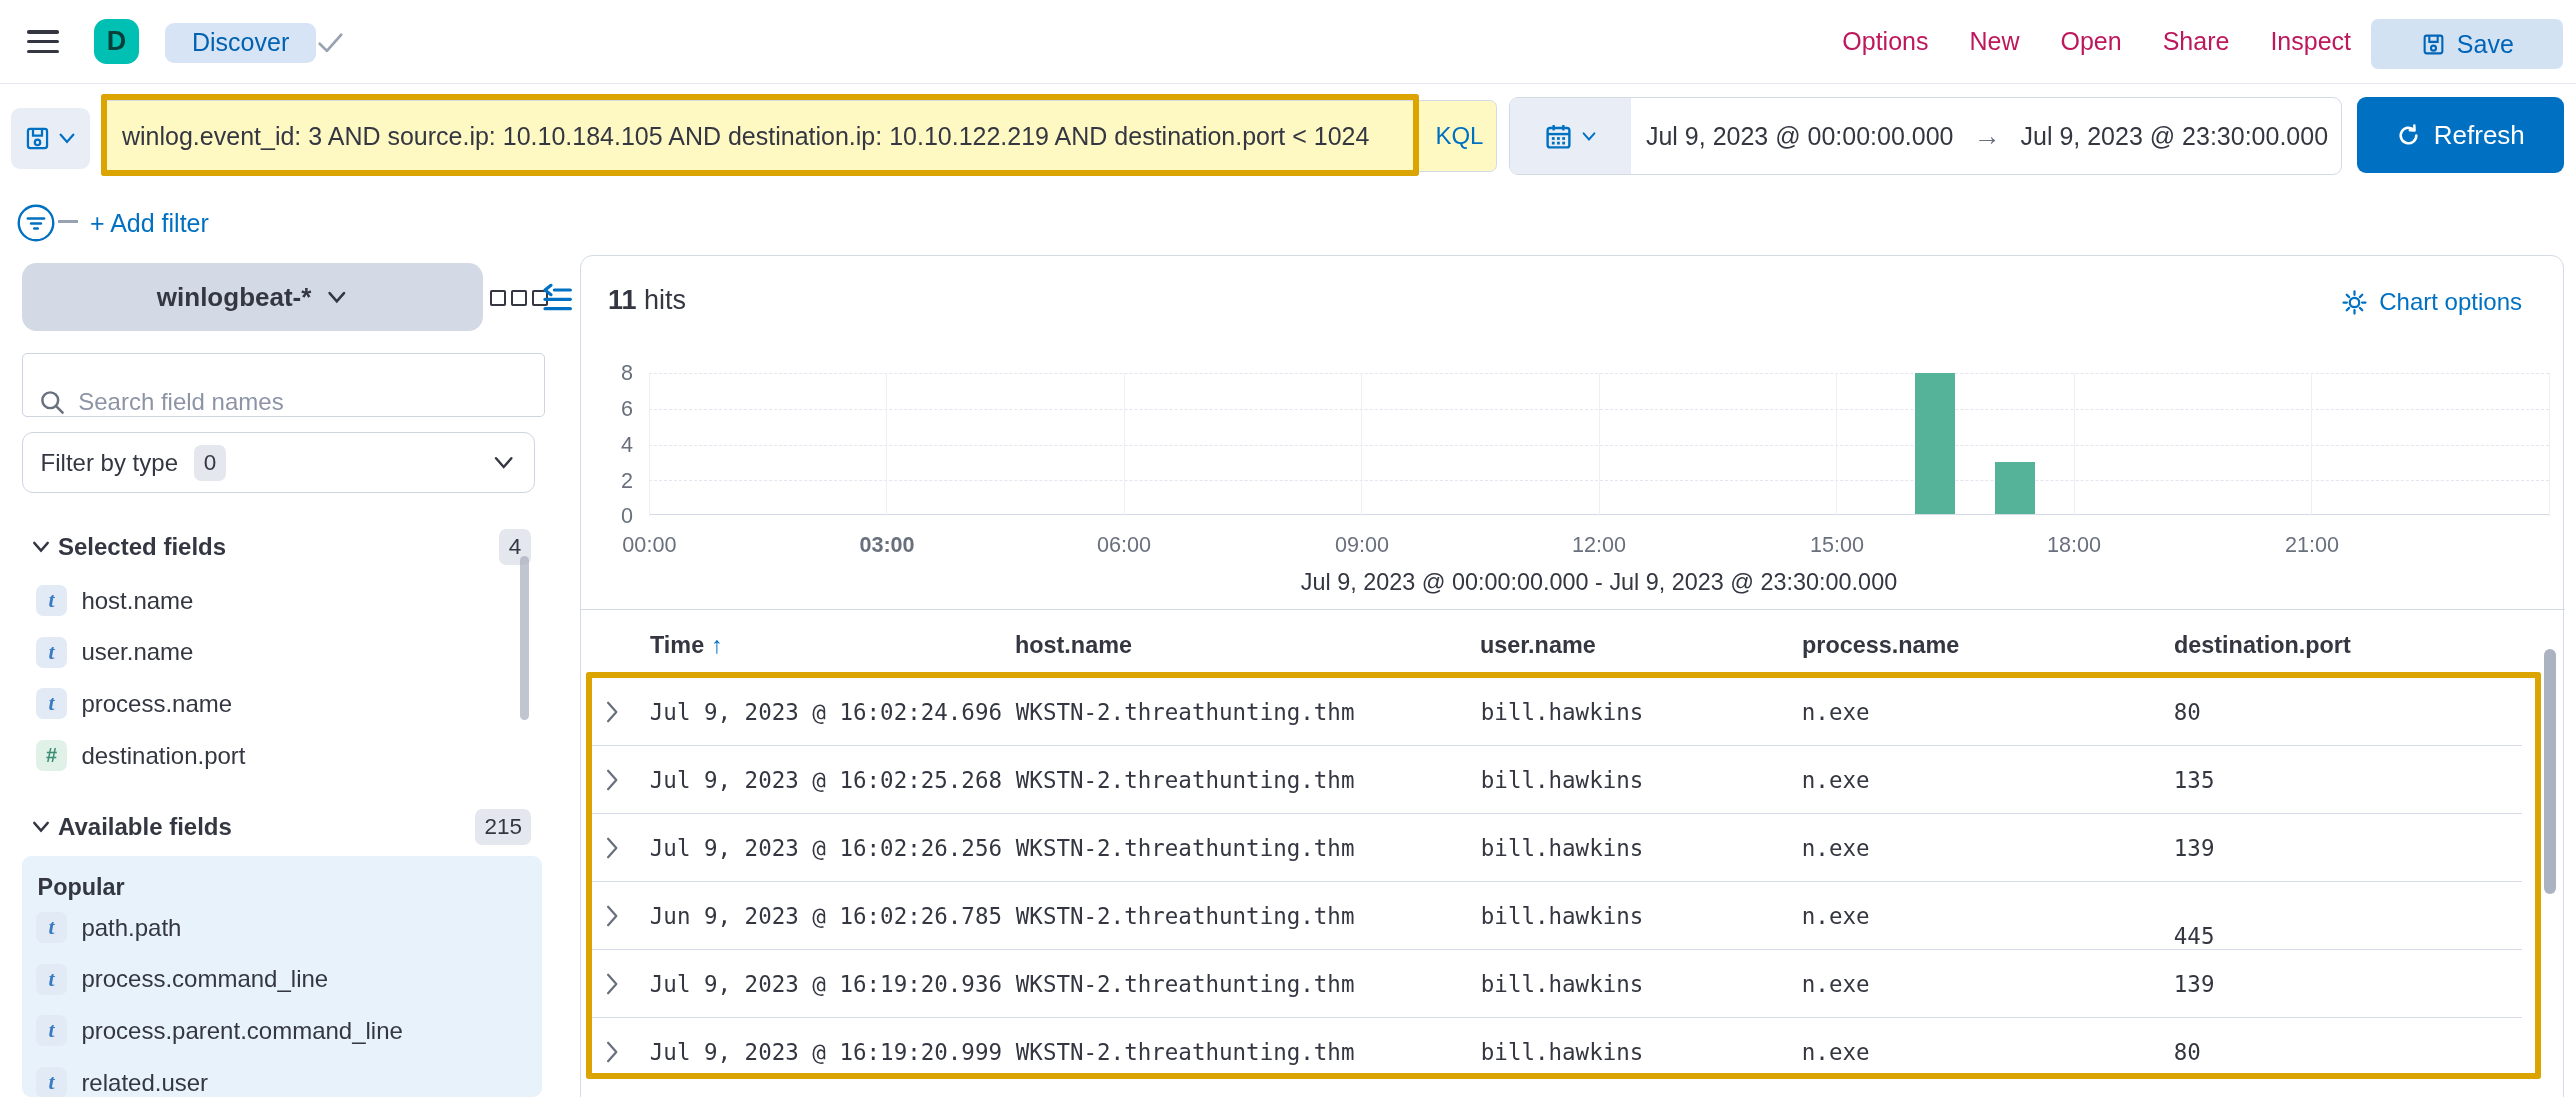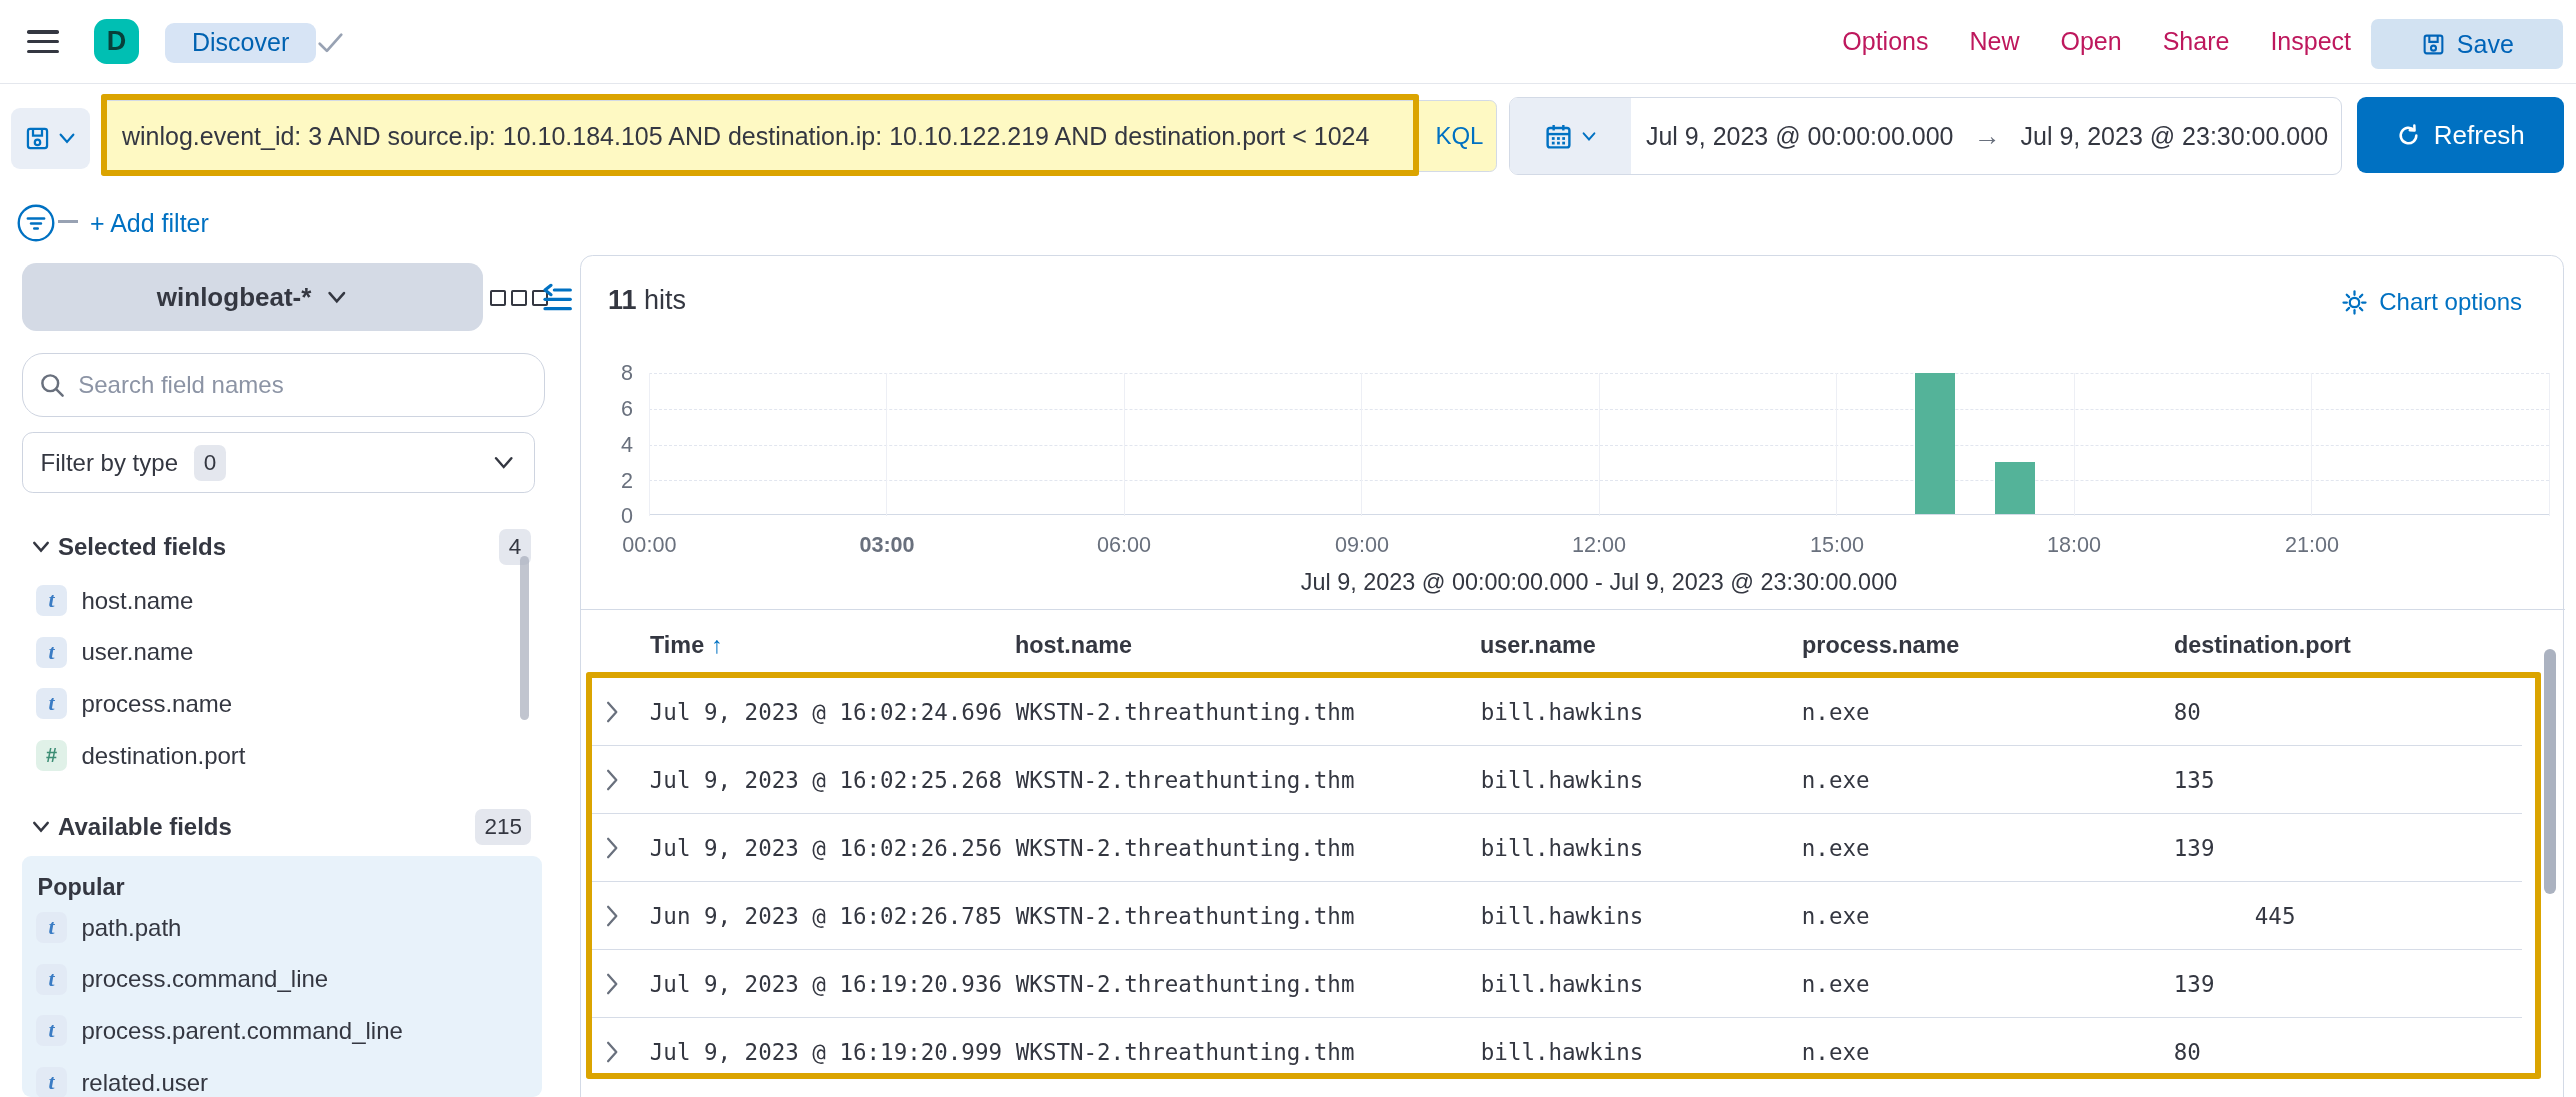--- a/index.html
+++ b/index.html
@@ -37,22 +37,22 @@
   #refresh-btn{left:2357px;top:97px;width:207px;height:76px;border-radius:9px;background:#0071C2;color:#fff;
                font-size:26px;font-weight:500;display:flex;align-items:center;justify-content:center;gap:12.6px;}
 
   
   #add-filter{left:90px;top:205px;height:36px;color:#0071C2;font-size:25px;font-weight:500;display:flex;align-items:center;}
   #filter-dash{left:58px;top:220px;width:20px;height:2.7px;background:#98A2B3;}
 
   
   #index-pattern{left:21.6px;top:263px;width:461px;height:68px;border-radius:14.4px;background:#D4DAE5;
                  display:flex;align-items:center;justify-content:center;gap:14.4px;font-size:26px;font-weight:bold;}
-  #sidebar-search{left:21.6px;top:353px;width:521px;height:62px;border:1.8px solid #CED4E0;border-radius:21px;
-                  background:#fff;display:flex;align-items:center;}
+  #sidebar-search{left:21.6px;top:353px;width:521px;height:62px;border:1.8px solid #CED4E0;border-radius:5px;
+                  background:#fff;display:flex;align-items:flex-end;}
   #sidebar-search .ph{color:#8C94A5;font-size:24px;margin-left:12.6px;}
   #filter-by-type{left:21.6px;top:432px;width:513px;height:61px;border:1.8px solid #CED4E0;border-radius:10.8px;
                   background:#fff;display:flex;align-items:center;padding:0 18px;box-sizing:border-box;gap:16px;}
   .count-badge{background:#E4E7EE;border-radius:7.2px;min-width:32px;height:36px;padding:0 9px;box-sizing:border-box;
                display:flex;align-items:center;justify-content:center;font-size:22.5px;color:#343741;}
   .section-head{display:flex;align-items:center;gap:7px;}
   .section-title{font-weight:bold;font-size:24px;color:#343741;}
   .field-item{display:flex;align-items:center;gap:14.4px;height:31px;cursor:pointer;}
   .field-badge{width:31px;height:31px;border-radius:7.2px;display:flex;align-items:center;justify-content:center;flex:0 0 31px;}
   .badge-t{background:#E2EAF5;color:#3A7CC4;font-family:"Liberation Serif",serif;font-style:italic;font-weight:bold;font-size:21.6px;}
@@ -402,21 +402,21 @@
         <div class="trow">
           <span class="row-chevron">
             <svg width="14.4" height="23.4" viewBox="0 0 14 22">
               <polyline points="3,2 11,11 3,20" fill="none" stroke="#69707D" stroke-width="2.2" stroke-linecap="round" stroke-linejoin="round"></polyline>
             </svg>
           </span>
           <span class="tcell" style="left: 58px;">Jun 9, 2023 @ 16:02:26.785</span>
           <span class="tcell" style="left: 424px;">WKSTN-2.threathunting.thm</span>
           <span class="tcell" style="left: 889px;">bill.hawkins</span>
           <span class="tcell" style="left: 1210px;">n.exe</span>
-          <span class="tcell" style="left: 1663px;">445</span>
+          <span class="tcell" style="left: 1582px; margin-top: 20px;">445</span>
         </div>
         <div class="trow">
           <span class="row-chevron">
             <svg width="14.4" height="23.4" viewBox="0 0 14 22">
               <polyline points="3,2 11,11 3,20" fill="none" stroke="#69707D" stroke-width="2.2" stroke-linecap="round" stroke-linejoin="round"></polyline>
             </svg>
           </span>
           <span class="tcell" style="left: 58px;">Jul 9, 2023 @ 16:19:20.936</span>
           <span class="tcell" style="left: 424px;">WKSTN-2.threathunting.thm</span>
           <span class="tcell" style="left: 889px;">bill.hawkins</span>

